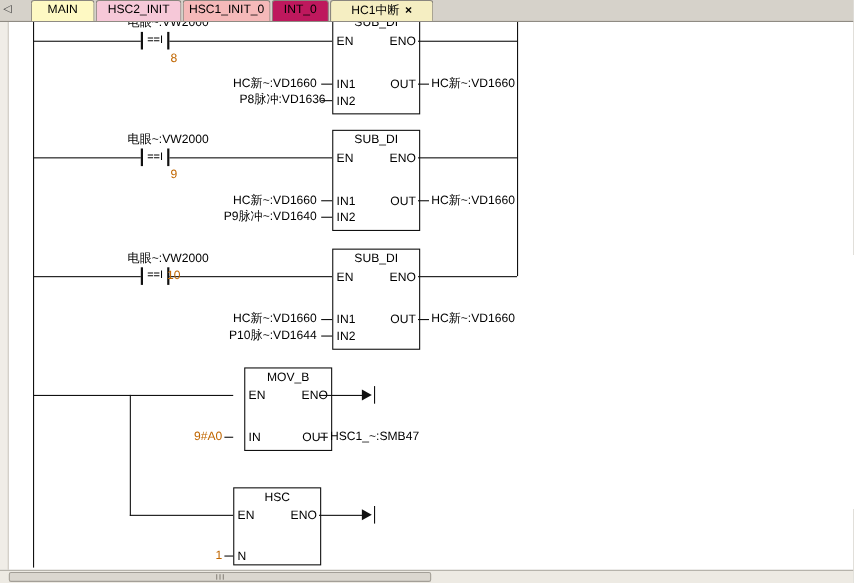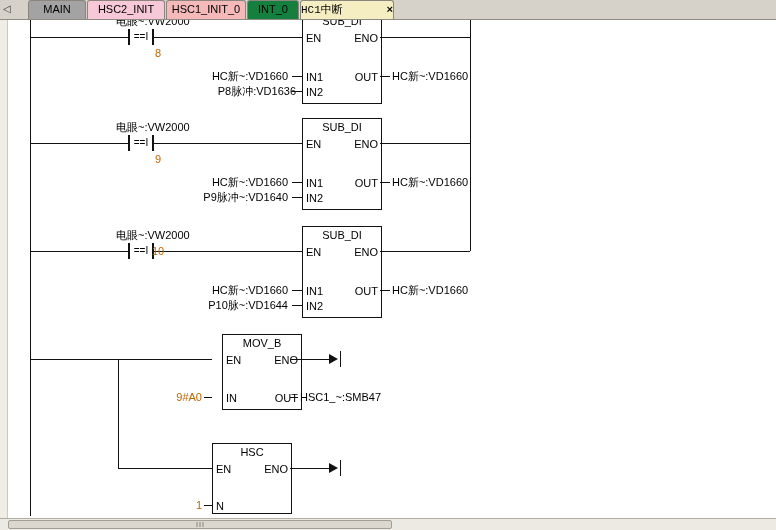--- a/index.html
+++ b/index.html
@@ -5,21 +5,21 @@
   html,body{margin:0;padding:0;background:#c8c4bc;}
   .screen{position:relative;width:776px;height:530px;background:#ffffff;overflow:hidden;
           font-family:"Liberation Sans","DejaVu Sans",sans-serif;color:#000;}
   
   .tabbar{position:absolute;left:0;top:0;width:776px;height:20px;background:#d6d2ca;
           border-bottom:1px solid #8f8b83;box-sizing:border-box;display:flex;
           align-items:stretch;padding-left:28px;z-index:10;}
   .tab{font-size:11px;line-height:17px;text-align:center;border:1px solid #8a867e;border-bottom:none;
        border-radius:3px 3px 0 0;box-sizing:border-box;overflow:hidden;white-space:nowrap;
        margin-right:1px;cursor:default;}
-  .tab.active{display:flex;align-items:center;justify-content:space-between;gap:5px;font-family:Liberation Mono, monospace;}
+  .tab.active{display:flex;align-items:center;justify-content:center;gap:5px;}
   .tab .close{font-size:11px;font-weight:bold;line-height:11px;}
   .tab-scroll{position:absolute;left:3px;top:3px;font-size:10px;color:#3a3a3a;line-height:12px;}
   
   .leftstrip{position:absolute;left:0;top:20px;width:8px;height:498px;background:#f0ede7;
              border-right:1px solid #ccc9c1;box-sizing:border-box;}
   .hl{position:absolute;height:1px;background:#111;}
   .vl{position:absolute;width:1px;background:#111;}
   .lbl{position:absolute;font-size:11px;line-height:12px;white-space:nowrap;color:#000;}
   .lbl.r{text-align:right;}
   .lbl.c{text-align:center;}
@@ -40,24 +40,24 @@
   .grip{position:absolute;left:50%;top:1px;transform:translateX(-50%);display:flex;}
   .grip b{display:block;width:1px;height:5px;background:#8a867e;margin:0 1px;}
 </style>
 </head>
 <body>
 
 <div class="screen">
 
   <div class="tabbar">
     <span class="tab-scroll">◁</span>
-    <div class="tab" style="width: 58px; background: #a3a3a3;">MAIN</div>
+    <div class="tab" style="width: 58px; background: #fef9c3;">MAIN</div>
     <div class="tab" style="width: 78px; background: rgb(246, 200, 216);">HSC2_INIT</div>
     <div class="tab" style="width: 80px; background: rgb(245, 185, 185);">HSC1_INIT_0</div>
-    <div class="tab" style="width: 52px; background: #15803d;">INT_0</div>
+    <div class="tab" style="width: 52px; background: #be185d;">INT_0</div>
     <div class="tab active" style="width: 94px; background: rgb(245, 238, 194);">
       <span>HC1中断</span>
       <span class="close">×</span>
     </div>
   </div>
 
   <div class="leftstrip"></div>
 
   <div class="vl" style="left:30px;top:20px;height:496px"></div>
   <div class="vl" style="left:470px;top:20px;height:231px"></div>

